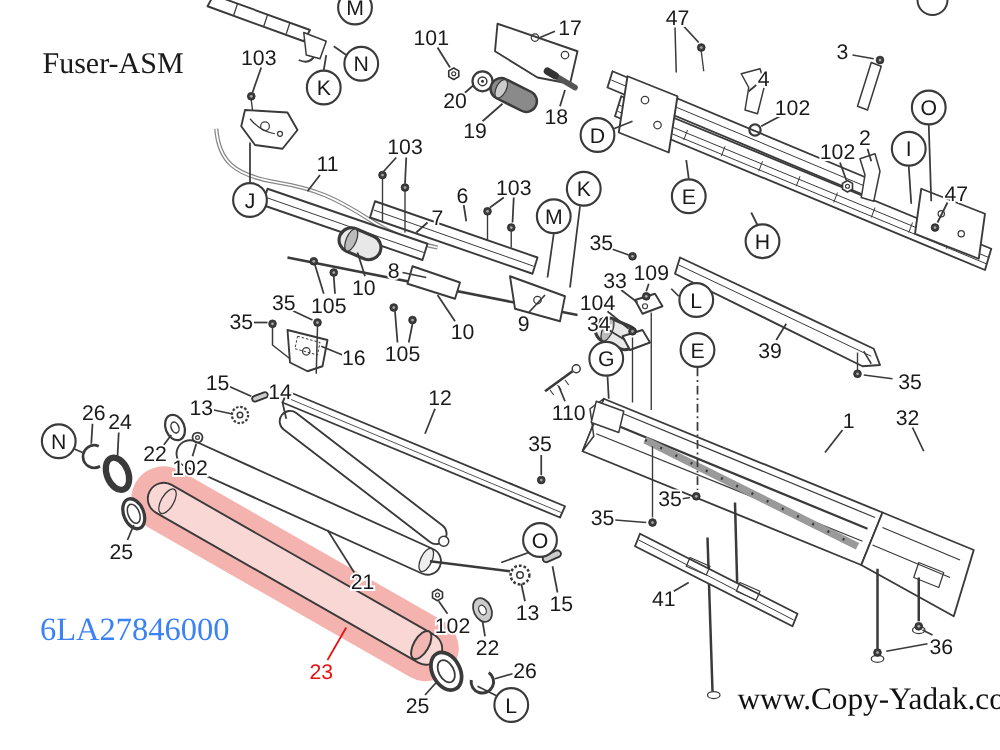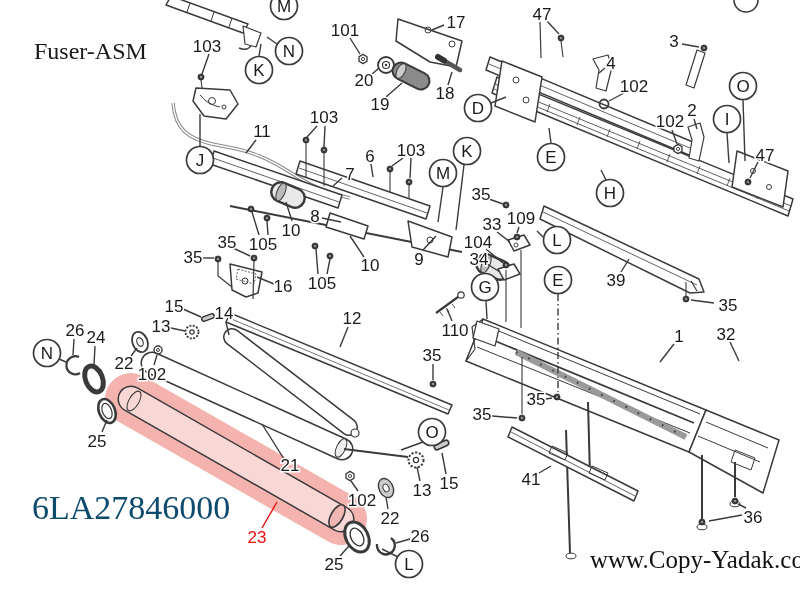--- a/index.html
+++ b/index.html
@@ -1,21 +1,21 @@
 <!DOCTYPE html>
 <html><head>
 <meta charset="utf-8">
 <style>
   html,body{margin:0;padding:0;background:#fff;}
   .stage{position:relative;width:800px;height:600px;background:#ffffff;overflow:hidden;
          font-family:"Liberation Sans",sans-serif;}
   .stage svg{position:absolute;left:0;top:0;}
   .overlay-text{position:absolute;white-space:nowrap;}
   .title{left:34px;top:38px;font-family:"Liberation Serif",serif;font-size:24px;color:#1a1a1a;}
-  .part-code{left:32px;top:489px;font-family:"Liberation Serif",serif;font-size:34px;color:#0c4a6e;}
+  .part-code{left:32px;top:489px;font-family:"Liberation Serif",serif;font-size:26px;color:#3b82f6;}
   .watermark{left:590px;top:546px;font-family:"Liberation Serif",serif;font-size:25px;color:#111;}
   .lbl{font-family:"Liberation Sans",sans-serif;font-size:17px;text-anchor:middle;
        paint-order:stroke;stroke:#ffffff;stroke-width:3px;}
   .ltr{font-family:"Liberation Sans",sans-serif;font-size:17px;text-anchor:middle;fill:#1a1a1a;}
 </style>
 </head>
 <body>
 
 <div class="stage">
 

